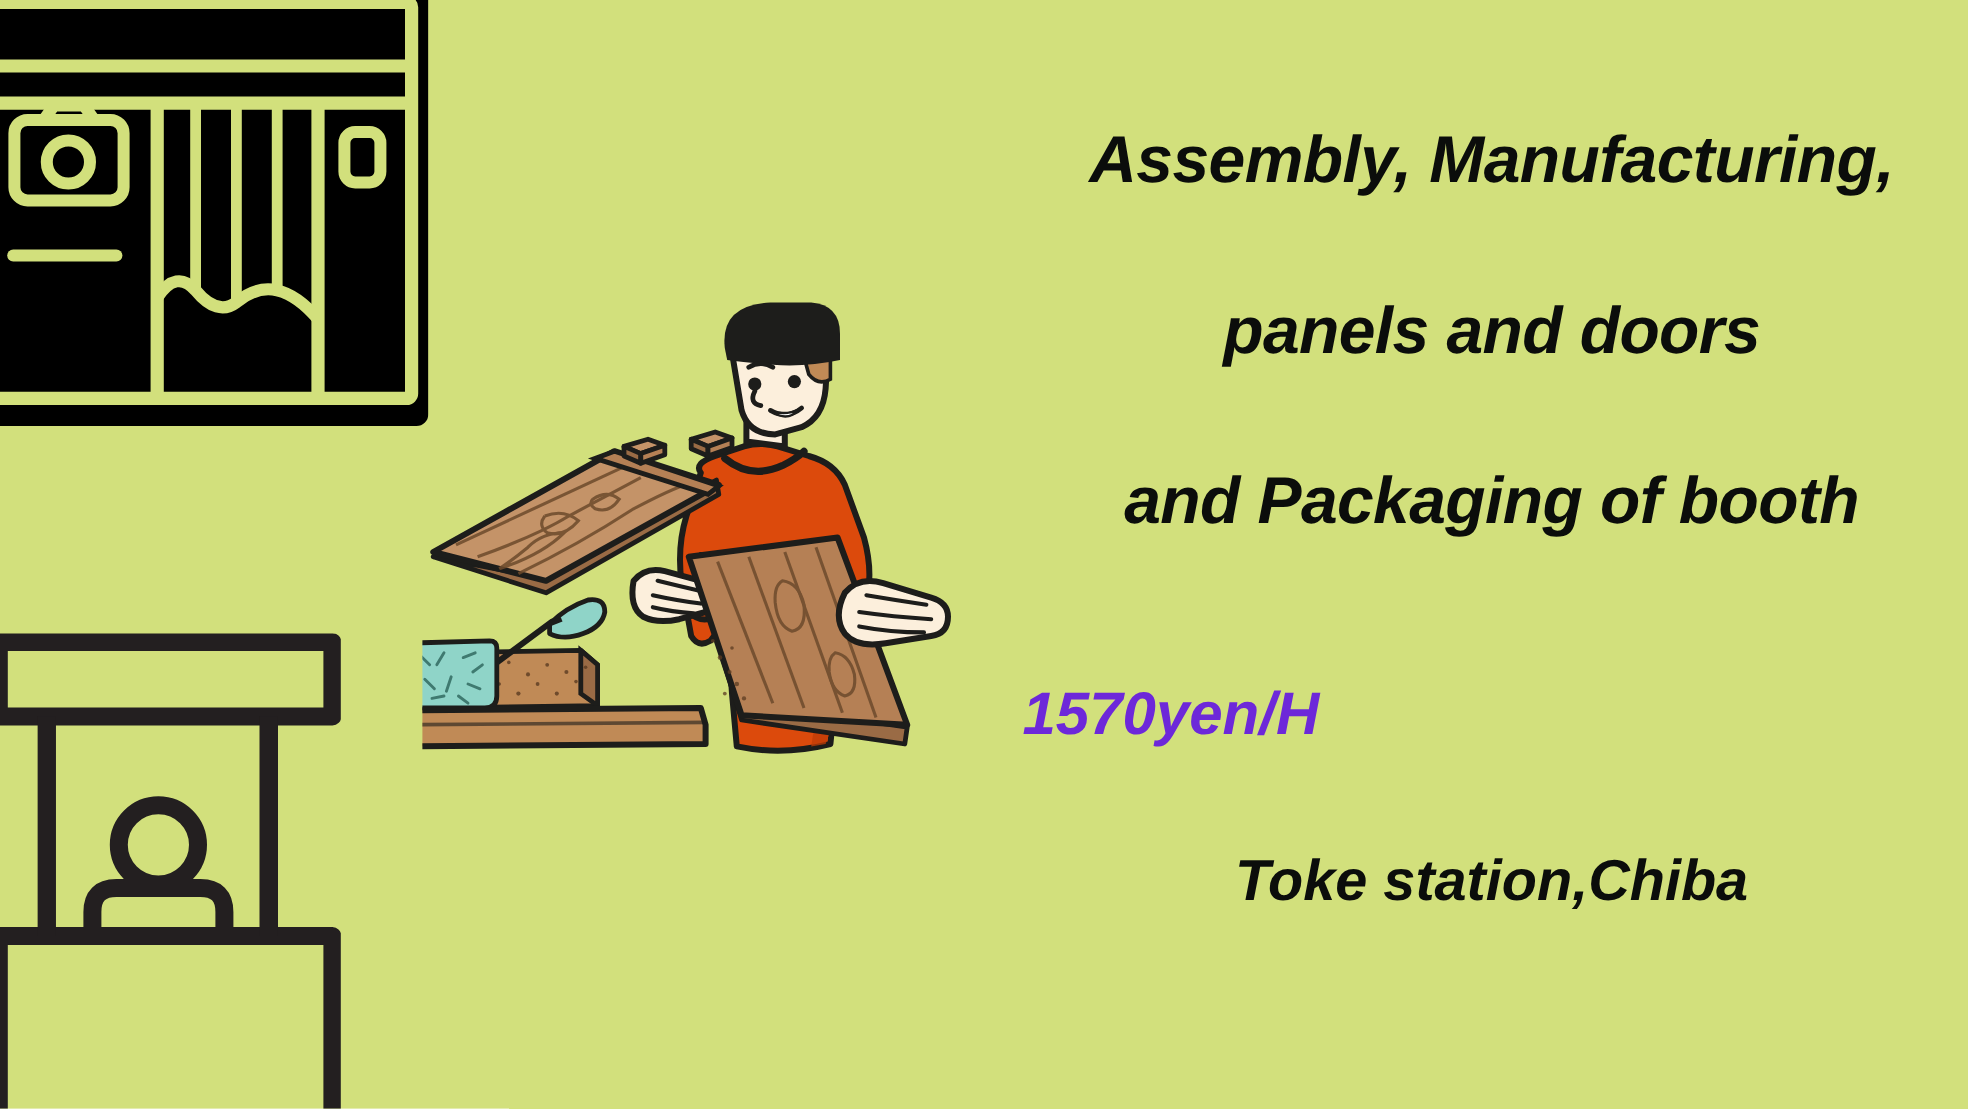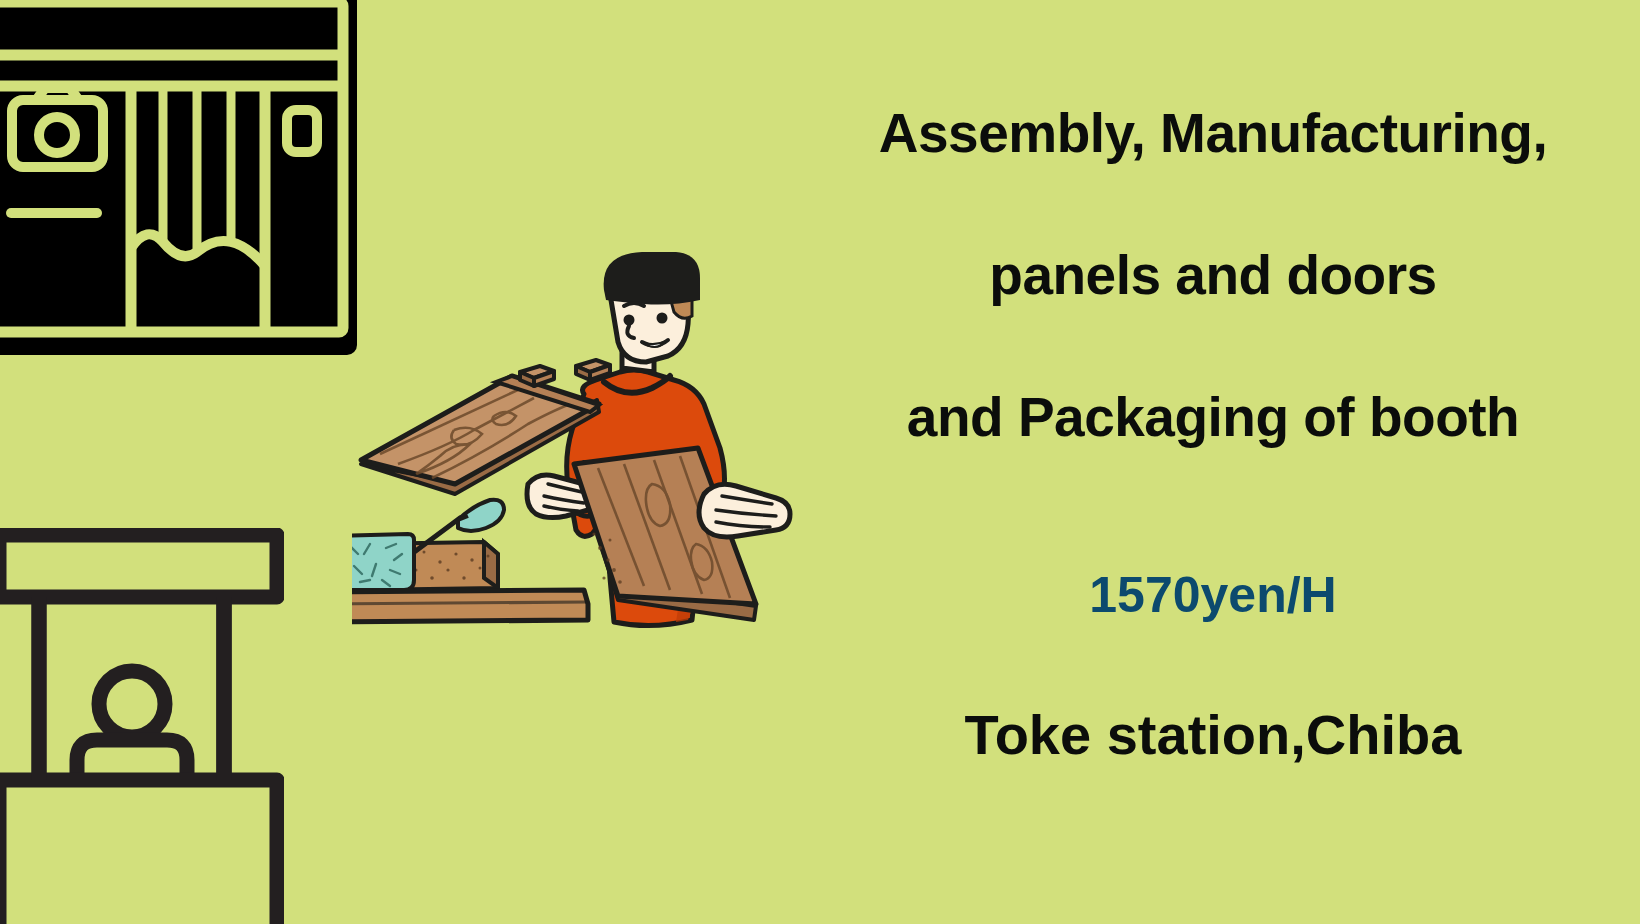--- a/index.html
+++ b/index.html
@@ -42,24 +42,25 @@
     left: 352px;
     top: 248px;
     width: 480px;
     height: 400px;
   }
   .carpenter svg { display: block; width: 100%; height: 100%; }
 
   
   .text-col {
     position: absolute;
-    left: 822px;
+    left: 852px;
     top: 0;
     width: 782px;
     height: 681px;
+    font-style: italic;
   }
   .headline-block {
     position: absolute;
     left: 0;
     top: 62px;
     width: 100%;
     text-align: center;
   }
   .headline-line {
     display: block;
@@ -69,37 +70,37 @@
     line-height: 142px;
     letter-spacing: -0.5px;
     color: #0b0d0b;
     white-space: nowrap;
   }
   .wage-line {
     position: absolute;
     left: 0;
     top: 560px;
     width: 100%;
-    text-align: center;
+    text-align: left;
     font-family: "Liberation Sans", sans-serif;
     font-weight: bold;
     font-size: 50px;
     line-height: 70px;
-    color: #0c4a6e;
+    color: #6d28d9;
     white-space: nowrap;
   }
   .location-line {
     position: absolute;
     left: 0;
     top: 700px;
     width: 100%;
     text-align: center;
     font-family: "Liberation Sans", sans-serif;
     font-weight: bold;
-    font-size: 56px;
+    font-size: 48px;
     line-height: 70px;
     color: #0b0d0b;
     white-space: nowrap;
   }
 </style>
 </head>
 <body>
 
 <div id="poster">
 

